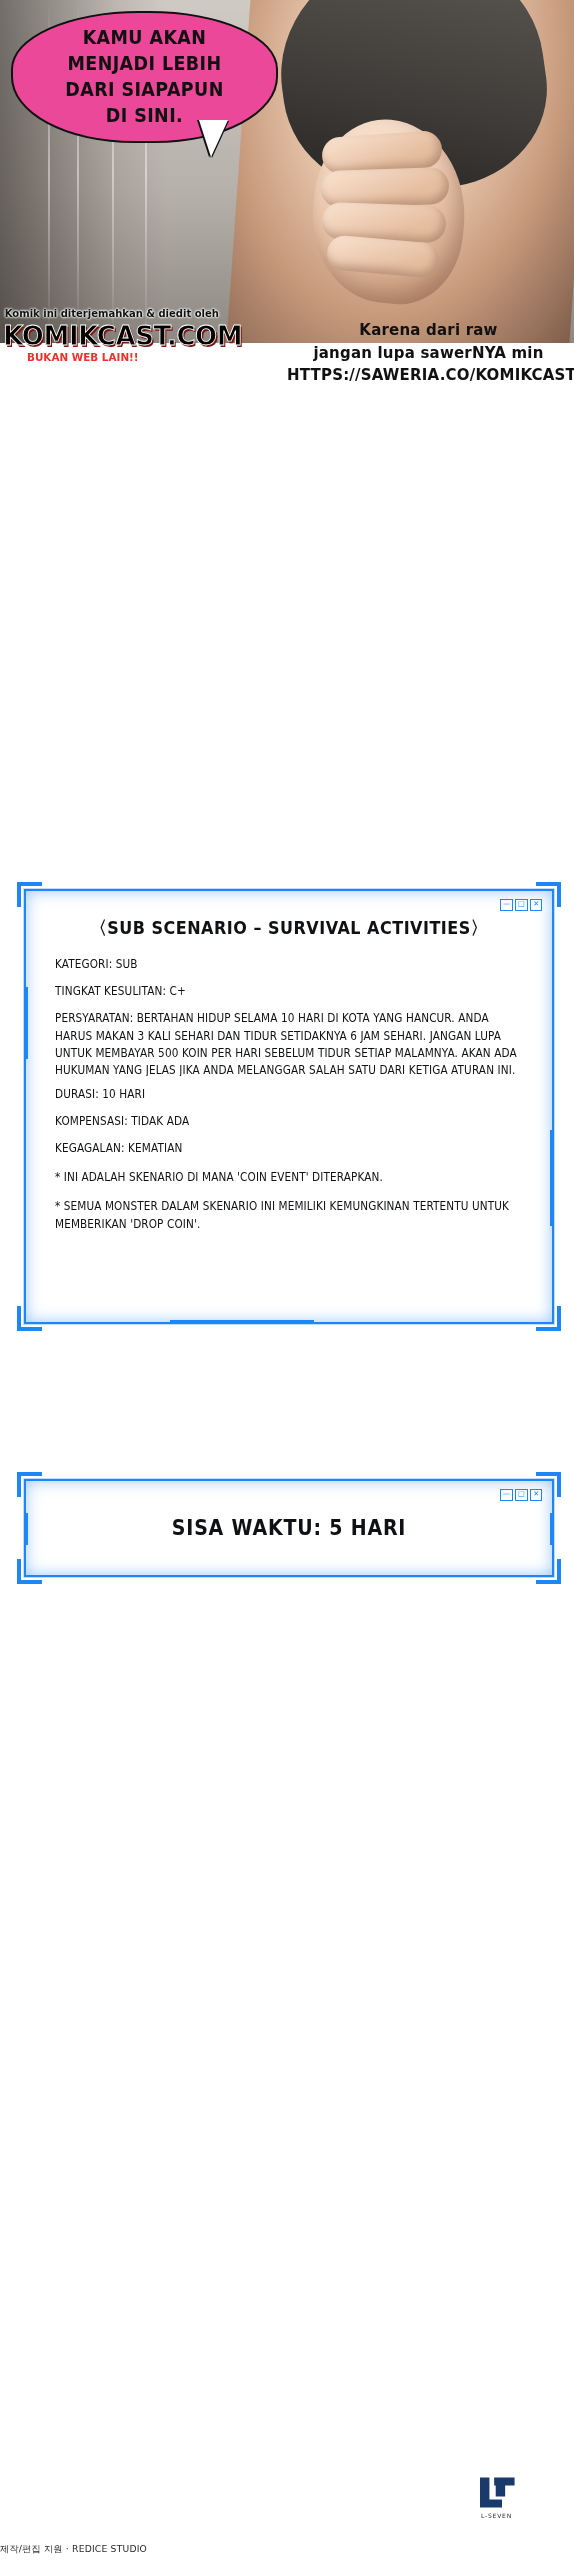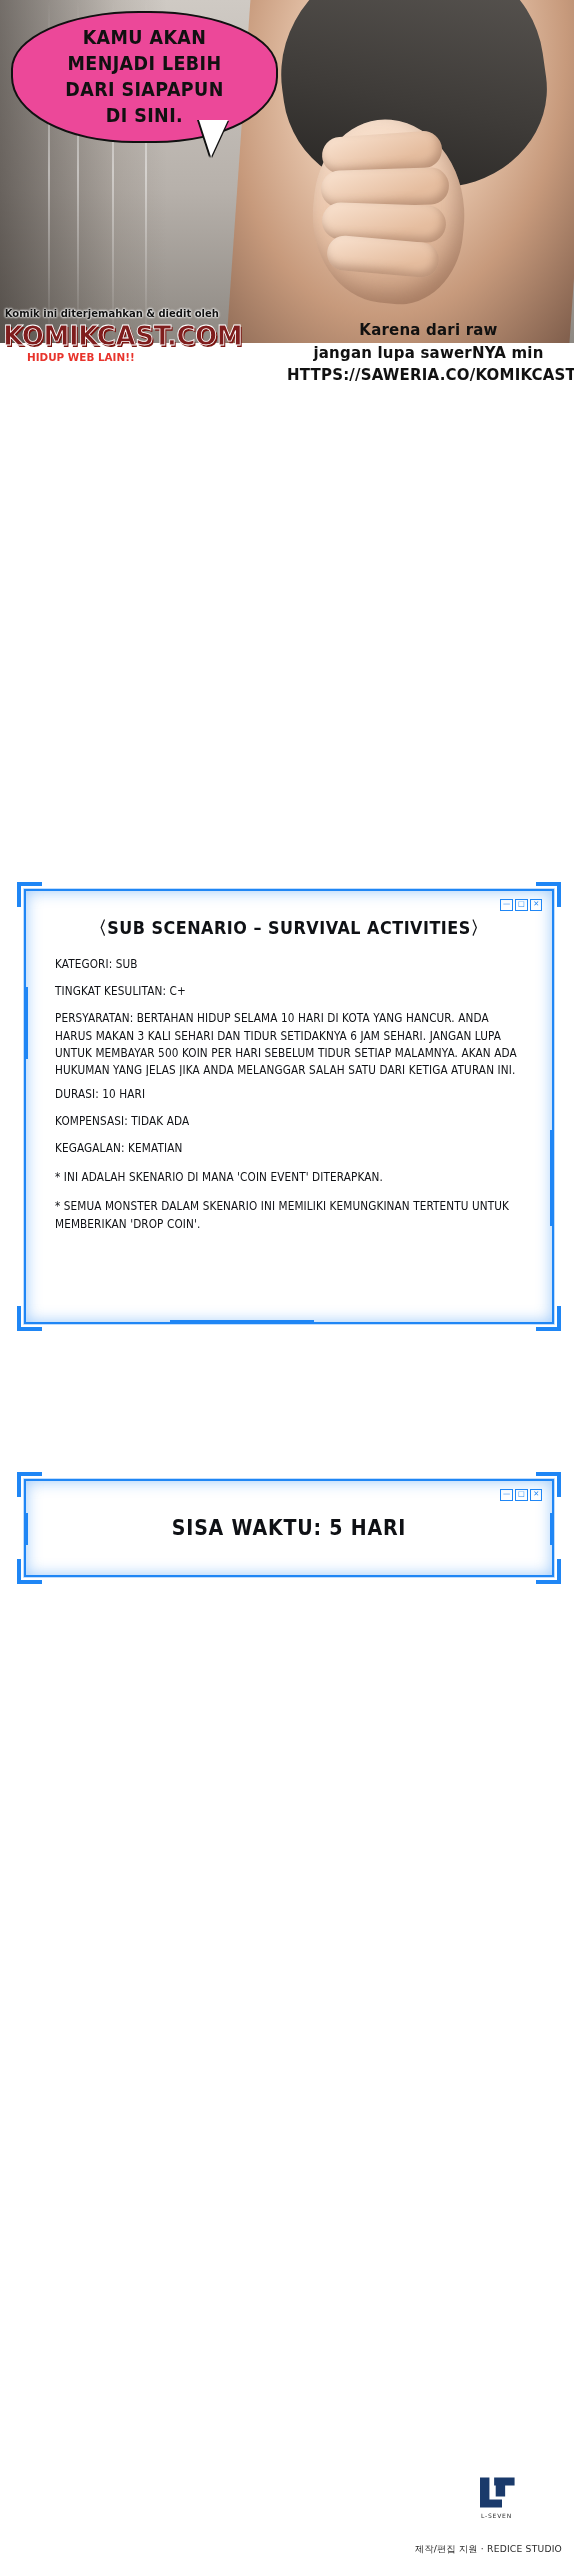--- a/index.html
+++ b/index.html
@@ -141,21 +141,21 @@
     color: #111;
     text-shadow: 0 0 2.4px #fff, 0 0 2.4px #fff, 0 0 2.4px #fff;
   }
   .credit-brand {
     position: absolute;
     left: 3.2px; top: 17.5px;
     font-family: "DejaVu Sans", sans-serif;
     font-size: 26px;
     font-weight: 700;
     letter-spacing: -0.4px;
-    color: #7f1d1d;
+    color: #000000;
     -webkit-text-stroke: 0.8px #ffffff;
     text-shadow: 1.6px 1.6px 0 #7a1410;
   }
   .credit-sub {
     position: absolute;
     left: 27px; top: 48px;
     font-family: "DejaVu Sans", sans-serif;
     font-size: 10.4px;
     font-weight: 700;
     color: #e8342c;
@@ -290,21 +290,21 @@
     text-align: center;
     font-family: "DejaVu Sans", sans-serif;
     font-size: 6px;
     letter-spacing: 0.8px;
     color: #2b2b2b;
   }
   .footer-credit {
     position: absolute;
     left: 0; right: 12px;
     top: 2543px;
-    text-align: right;
+    text-align: left;
     font-family: "DejaVu Sans", sans-serif;
     font-size: 9.2px;
     color: #2b2b2b;
     letter-spacing: 0.2px;
   }
 </style>
 </head>
 <body>
 
 <div class="panel-art">
@@ -327,21 +327,21 @@
 <div class="speech-bubble">
   <div class="speech-text">KAMU AKAN
 MENJADI LEBIH
 DARI SIAPAPUN
 DI SINI.</div>
 </div>
 
 <div class="credit-strip">
   <div class="credit-line1">Komik ini diterjemahkan &amp; diedit oleh</div>
   <div class="credit-brand">KOMIKCAST.COM</div>
-  <div class="credit-sub">HIDUP WEB LAIN!!</div>
+  <div class="credit-sub">BUKAN WEB LAIN!!</div>
 </div>
 
 <div class="raw-note">
   <div>Karena dari raw</div>
   <div>jangan lupa sawerNYA min</div>
   <div>HTTPS://SAWERIA.CO/KOMIKCAST</div>
 </div>
 
 <div class="sys-window sys-scenario">
   <div class="corner tl"></div>

